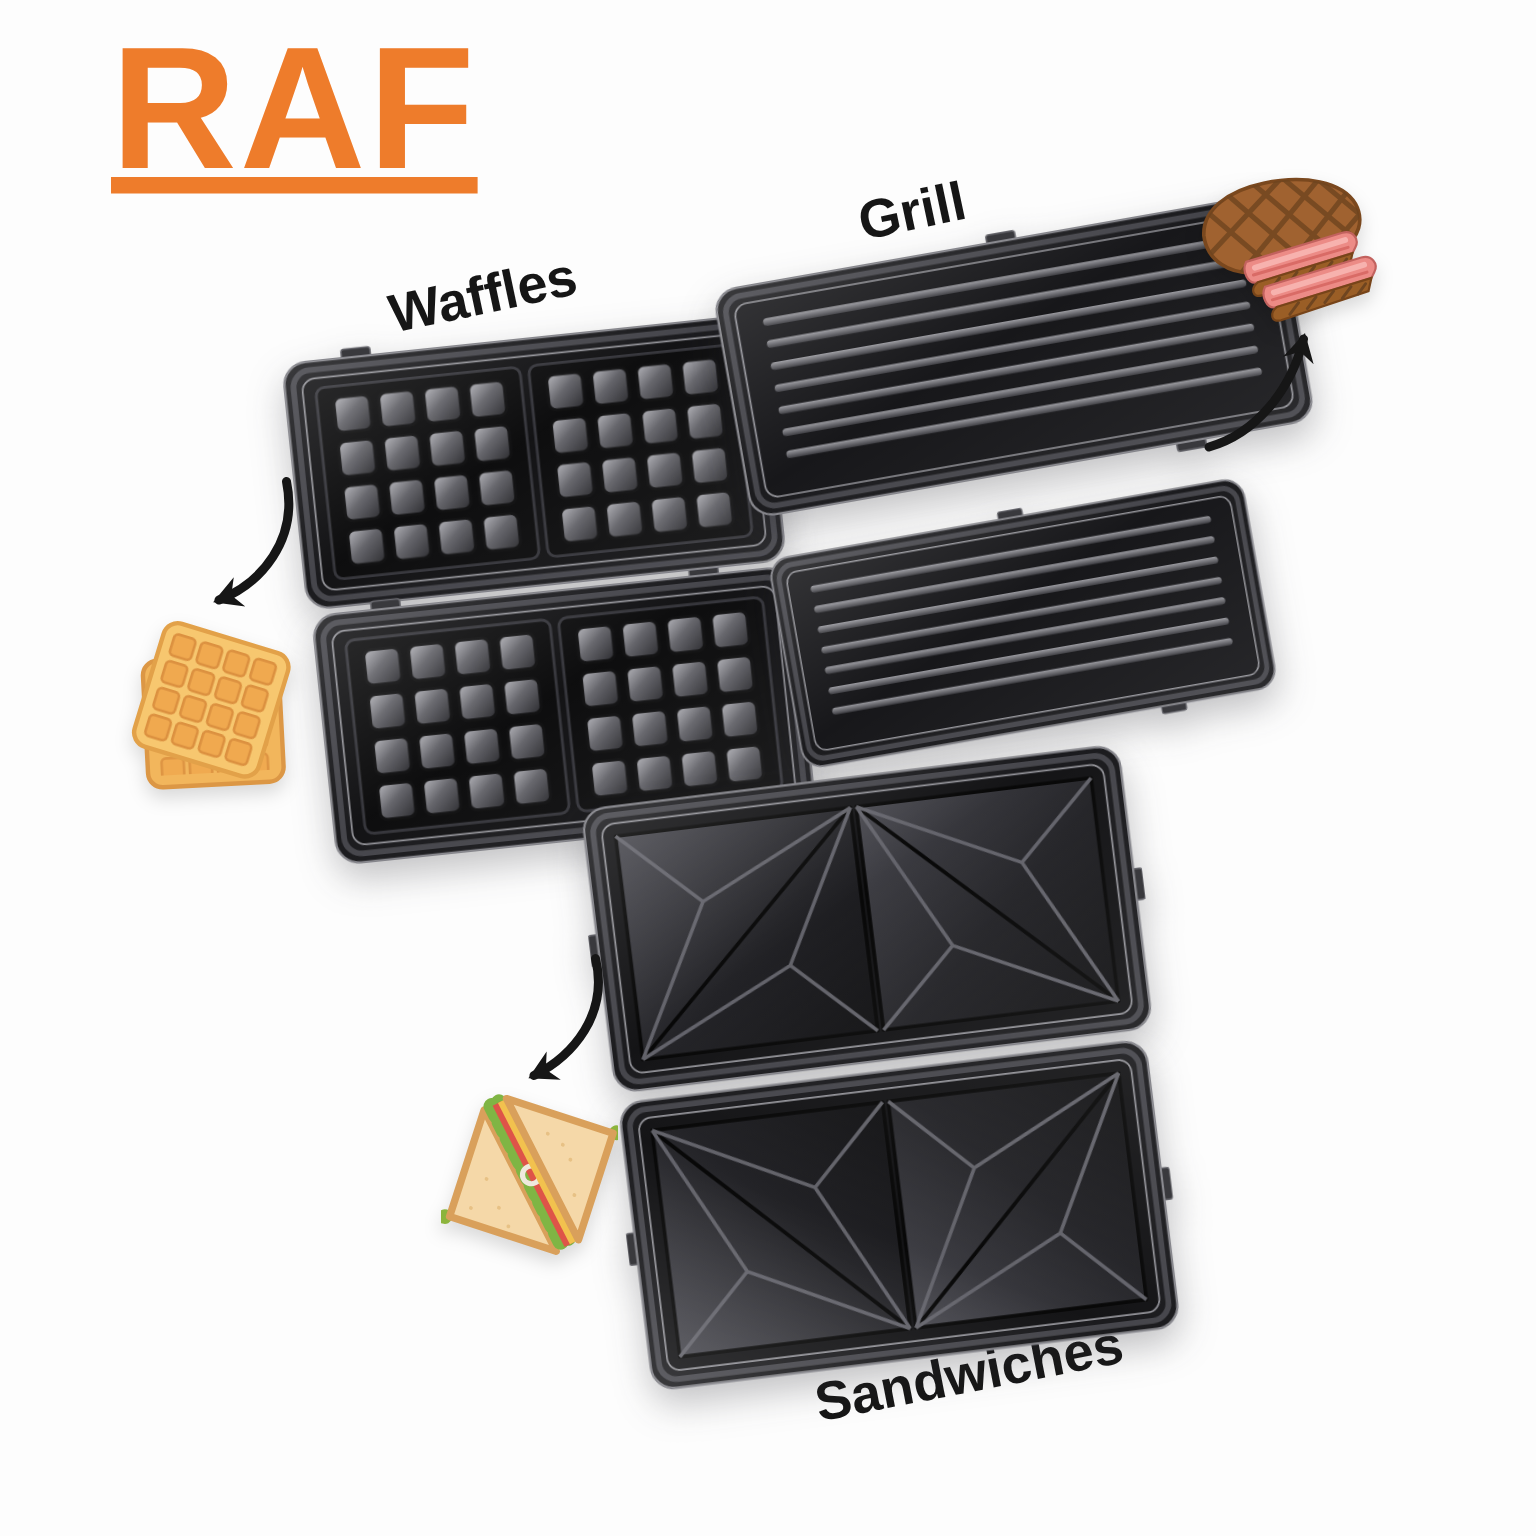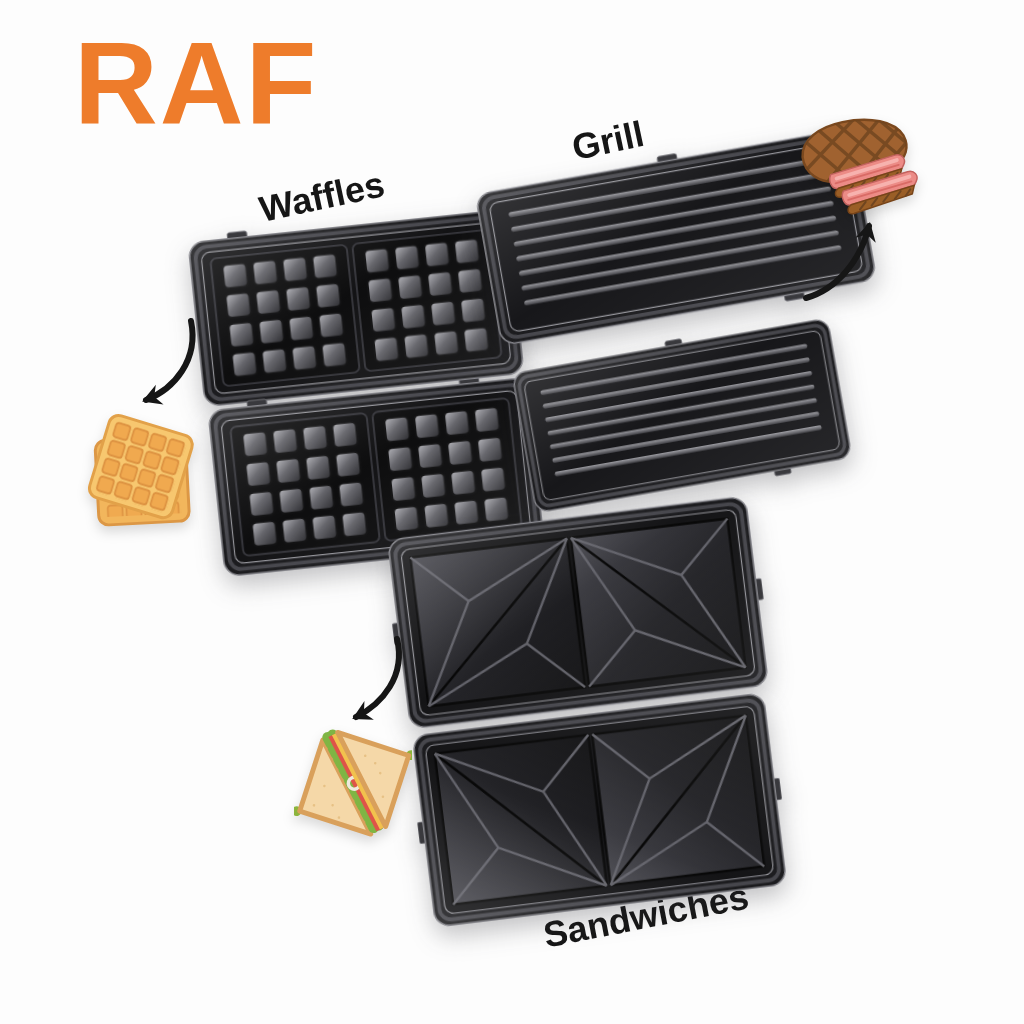--- a/index.html
+++ b/index.html
@@ -3,23 +3,23 @@
 <meta charset="utf-8">
 <style>
   * { margin:0; padding:0; box-sizing:border-box; }
   html,body { background:#ffffff; }
   #canvas {
     position:relative; width:1024px; height:1024px;
     background:#fdfdfd; overflow:hidden;
     font-family:"Liberation Sans", sans-serif;
   }
   .logo {
-    position:absolute; left:74px; top:26px;
+    position:absolute; left:74px; top:14px;
     font-size:116px; font-weight:700; line-height:1;
-    letter-spacing:2px; color:#EE7C2B;
+    letter-spacing:2px; color:#EE7C2B;text-decoration:underline;
   }
   .label {
     position:absolute; font-weight:700; font-size:36px; color:#161616;
     white-space:nowrap; transform-origin:center;
   }
   #label-waffles    { left:322px; top:197px; transform:translate(-50%,-50%) rotate(-12deg); }
   #label-grill      { left:608px; top:141px; transform:translate(-50%,-50%) rotate(-12deg); }
   #label-sandwiches { left:646px; top:916px; transform:translate(-50%,-50%) rotate(-11deg); }
 
   .plate { position:absolute; filter:drop-shadow(0 10px 12px rgba(40,40,45,.28)); }

